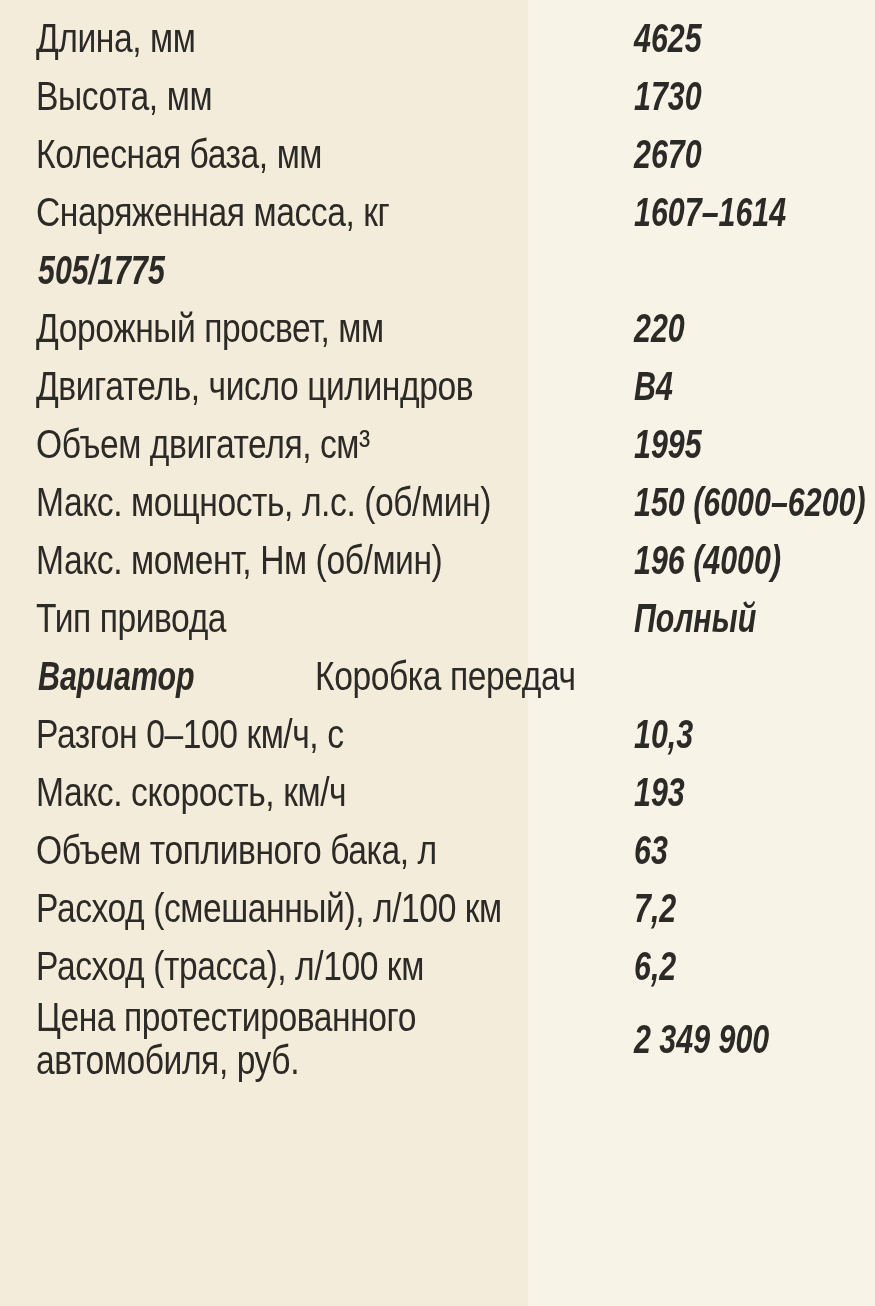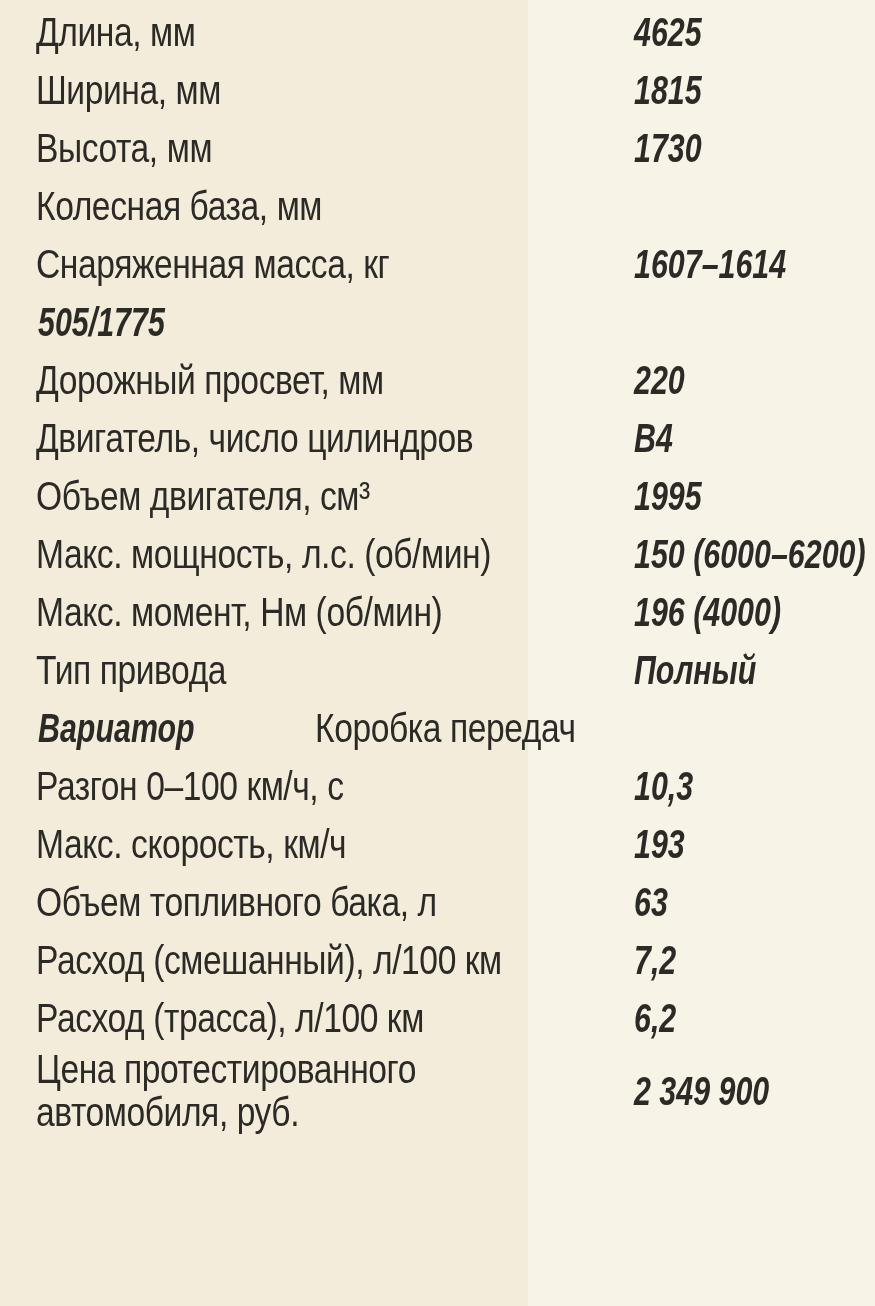--- a/index.html
+++ b/index.html
@@ -15,21 +15,21 @@
     
   }
   .col-bg {
     position: absolute;
     top: 0; bottom: 0;
   }
   .col-bg.left  { left: 0; width: 528px; }
   .col-bg.right { left: 528px; right: 0; }
   .table {
     position: relative;
-    padding-top: 4px;
+    padding-top: 10px;
     display: flex;
     flex-direction: column;
   }
   .row {
     display: flex;
     min-height: 58px;
     align-items: stretch;
   }
   .cell {
     display: flex;
@@ -75,41 +75,36 @@
 
       <div class="row">
         <div class="cell label">
           <span class="t lbl">Длина, мм</span>
         </div>
         <div class="cell value">
           <span class="t val">4625</span>
         </div>
       </div>
 
-      <div class="row">
-        <div class="cell label">
-          <span class="t lbl">Ширина, мм</span>
-        </div>
-        <div class="cell value">
-          <span class="t val">1815</span>
-        </div>
-      </div>
 
       <div class="row">
         <div class="cell label">
           <span class="t lbl">Высота, мм</span>
         </div>
         <div class="cell value">
           <span class="t val">1730</span>
         </div>
       </div>
 
       <div class="row">
         <div class="cell label">
           <span class="t lbl">Колесная база, мм</span>
+        </div>
+        <div class="cell value">
+          <span class="t val">2670</span>
         </div>
       </div>
 
       <div class="row">
         <div class="cell label">
           <span class="t lbl">Снаряженная масса, кг</span>
         </div>
         <div class="cell value">
           <span class="t val">1607–1614</span>
         </div>

